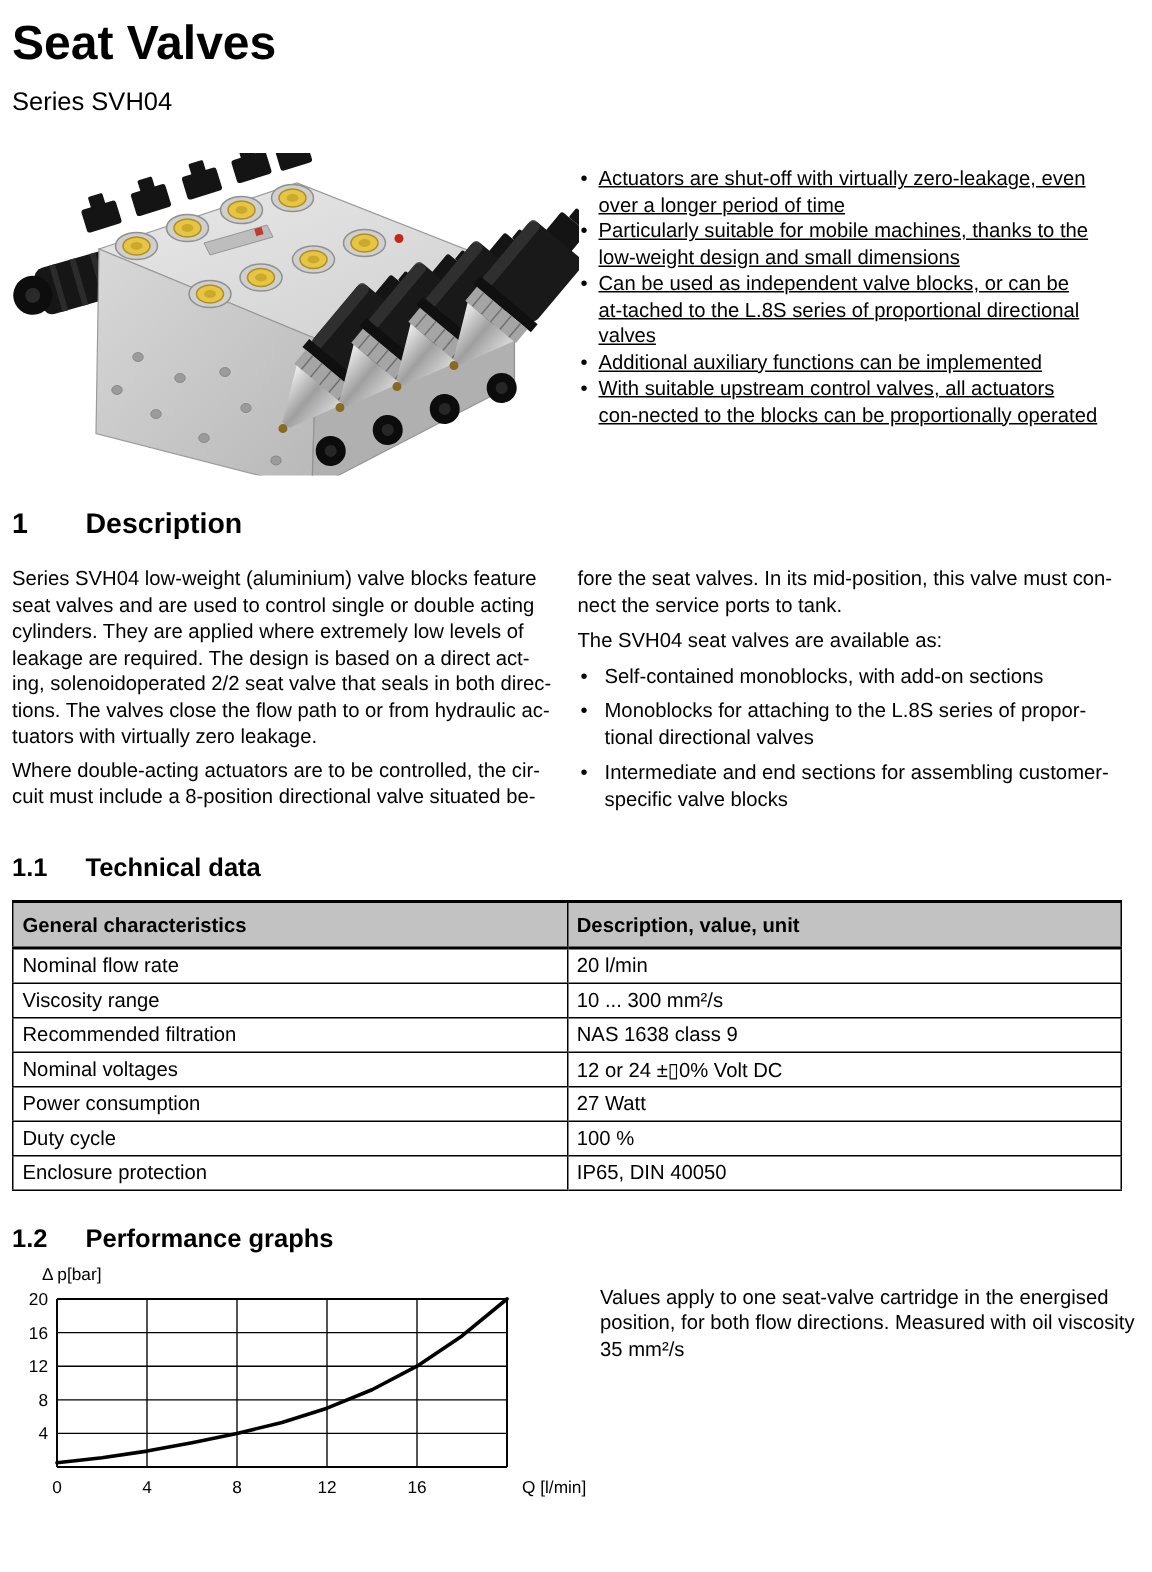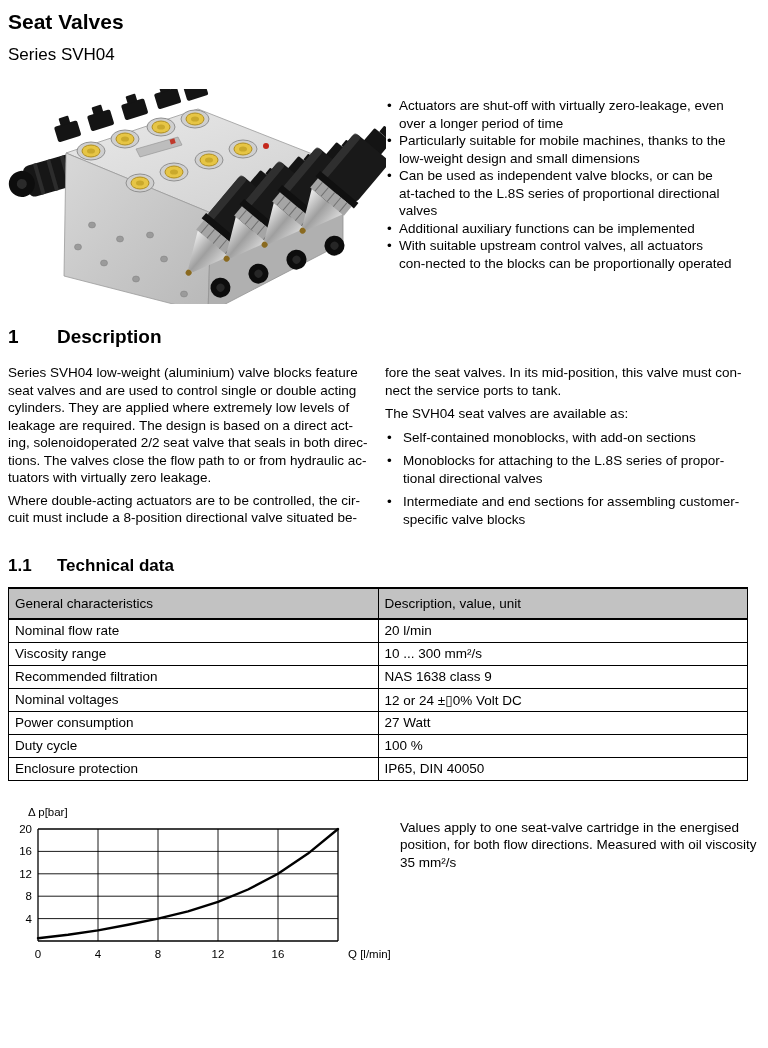--- a/index.html
+++ b/index.html
@@ -6,28 +6,28 @@
   html,body { background:#ffffff; }
   body {
     width:768px; height:1048px; overflow:hidden;
     font-family:"Liberation Sans", sans-serif;
     color:#000; position:relative;
     padding:10px 8px 0 8px;
   }
   .pre { white-space:pre-line; }
 
   
-  h1 { font-size:21px; font-weight:bold; letter-spacing:0; }
+  h1 { font-size:32px; font-weight:bold; letter-spacing:0; }
   .subtitle { font-size:17px; margin-top:11px; }
 
   
   .intro-row { display:flex; margin-top:24px; }
   .photo { width:378px; height:215px; flex:0 0 auto; }
   .features { list-style:none; width:372px; padding-top:8px; font-size:13.5px; line-height:17.5px; }
-  .features li { position:relative; padding-left:13px; }
+  .features li { position:relative; padding-left:13px;text-decoration:underline; }
   .features li::before { content:"\2022"; position:absolute; left:1px; }
 
   
   .sec { font-weight:bold; margin:0; display:flex; }
   .sec .num { display:inline-block; width:49px; flex:0 0 auto; }
   h2.sec { font-size:19px; margin-top:22px; }
   h3.sec { font-size:17px; }
 
   
   .cols { display:flex; margin-top:16px; font-size:13.5px; line-height:17.5px; }
@@ -37,21 +37,21 @@
   .col-right p { margin-bottom:6px; }
   .avail-list { list-style:none; }
   .avail-list li { position:relative; padding-left:18px; margin-bottom:6px; }
   .avail-list li::before { content:"\2022"; position:absolute; left:2px; }
 
   
   .tech-sec { margin-top:22px; }
   table.tech { width:740px; border-collapse:collapse; font-size:13.5px; margin-top:11px;
                border:1px solid #000; border-top:2px solid #000; }
   table.tech th {
-    background:var(--hdr,#c2c2c2); text-align:left; font-weight:normal;
+    background:var(--hdr,#c2c2c2); text-align:left; font-weight:bold;
     padding:4px 6px; border-bottom:2px solid #000; height:31px;
   }
   table.tech td { padding:3px 6px; border-bottom:1px solid #000; height:23px; }
   table.tech .c1 { width:50%; }
   table.tech .c2 { border-left:1px solid #000; }
 
   
   .perf-sec { margin-top:22px; }
   .perf-row { display:flex; margin-top:4px; }
   .chart-wrap { width:392px; flex:0 0 auto; }
@@ -357,20 +357,24 @@
         </tr>
         <tr>
           <td class="c1">Enclosure protection</td>
           <td class="c2">IP65, DIN 40050</td>
         </tr>
       </tbody>
   </table>
 </section>
 
 <section class="perf-sec">
+  <h3 class="sec">
+    <span class="num">1.2</span>
+    <span>Performance graphs</span>
+  </h3>
   <div class="perf-row">
     <div class="chart-wrap">
       <svg width="392" height="164" viewBox="0 0 392 164">
           <line x1="30" y1="26" x2="30" y2="138" stroke="#000" stroke-width="1.3"></line>
           <line x1="90" y1="26" x2="90" y2="138" stroke="#000" stroke-width="0.9"></line>
           <line x1="150" y1="26" x2="150" y2="138" stroke="#000" stroke-width="0.9"></line>
           <line x1="210" y1="26" x2="210" y2="138" stroke="#000" stroke-width="0.9"></line>
           <line x1="270" y1="26" x2="270" y2="138" stroke="#000" stroke-width="0.9"></line>
           <line x1="330" y1="26" x2="330" y2="138" stroke="#000" stroke-width="1.3"></line>
           <line x1="30" y1="138" x2="330" y2="138" stroke="#000" stroke-width="1.3"></line>

